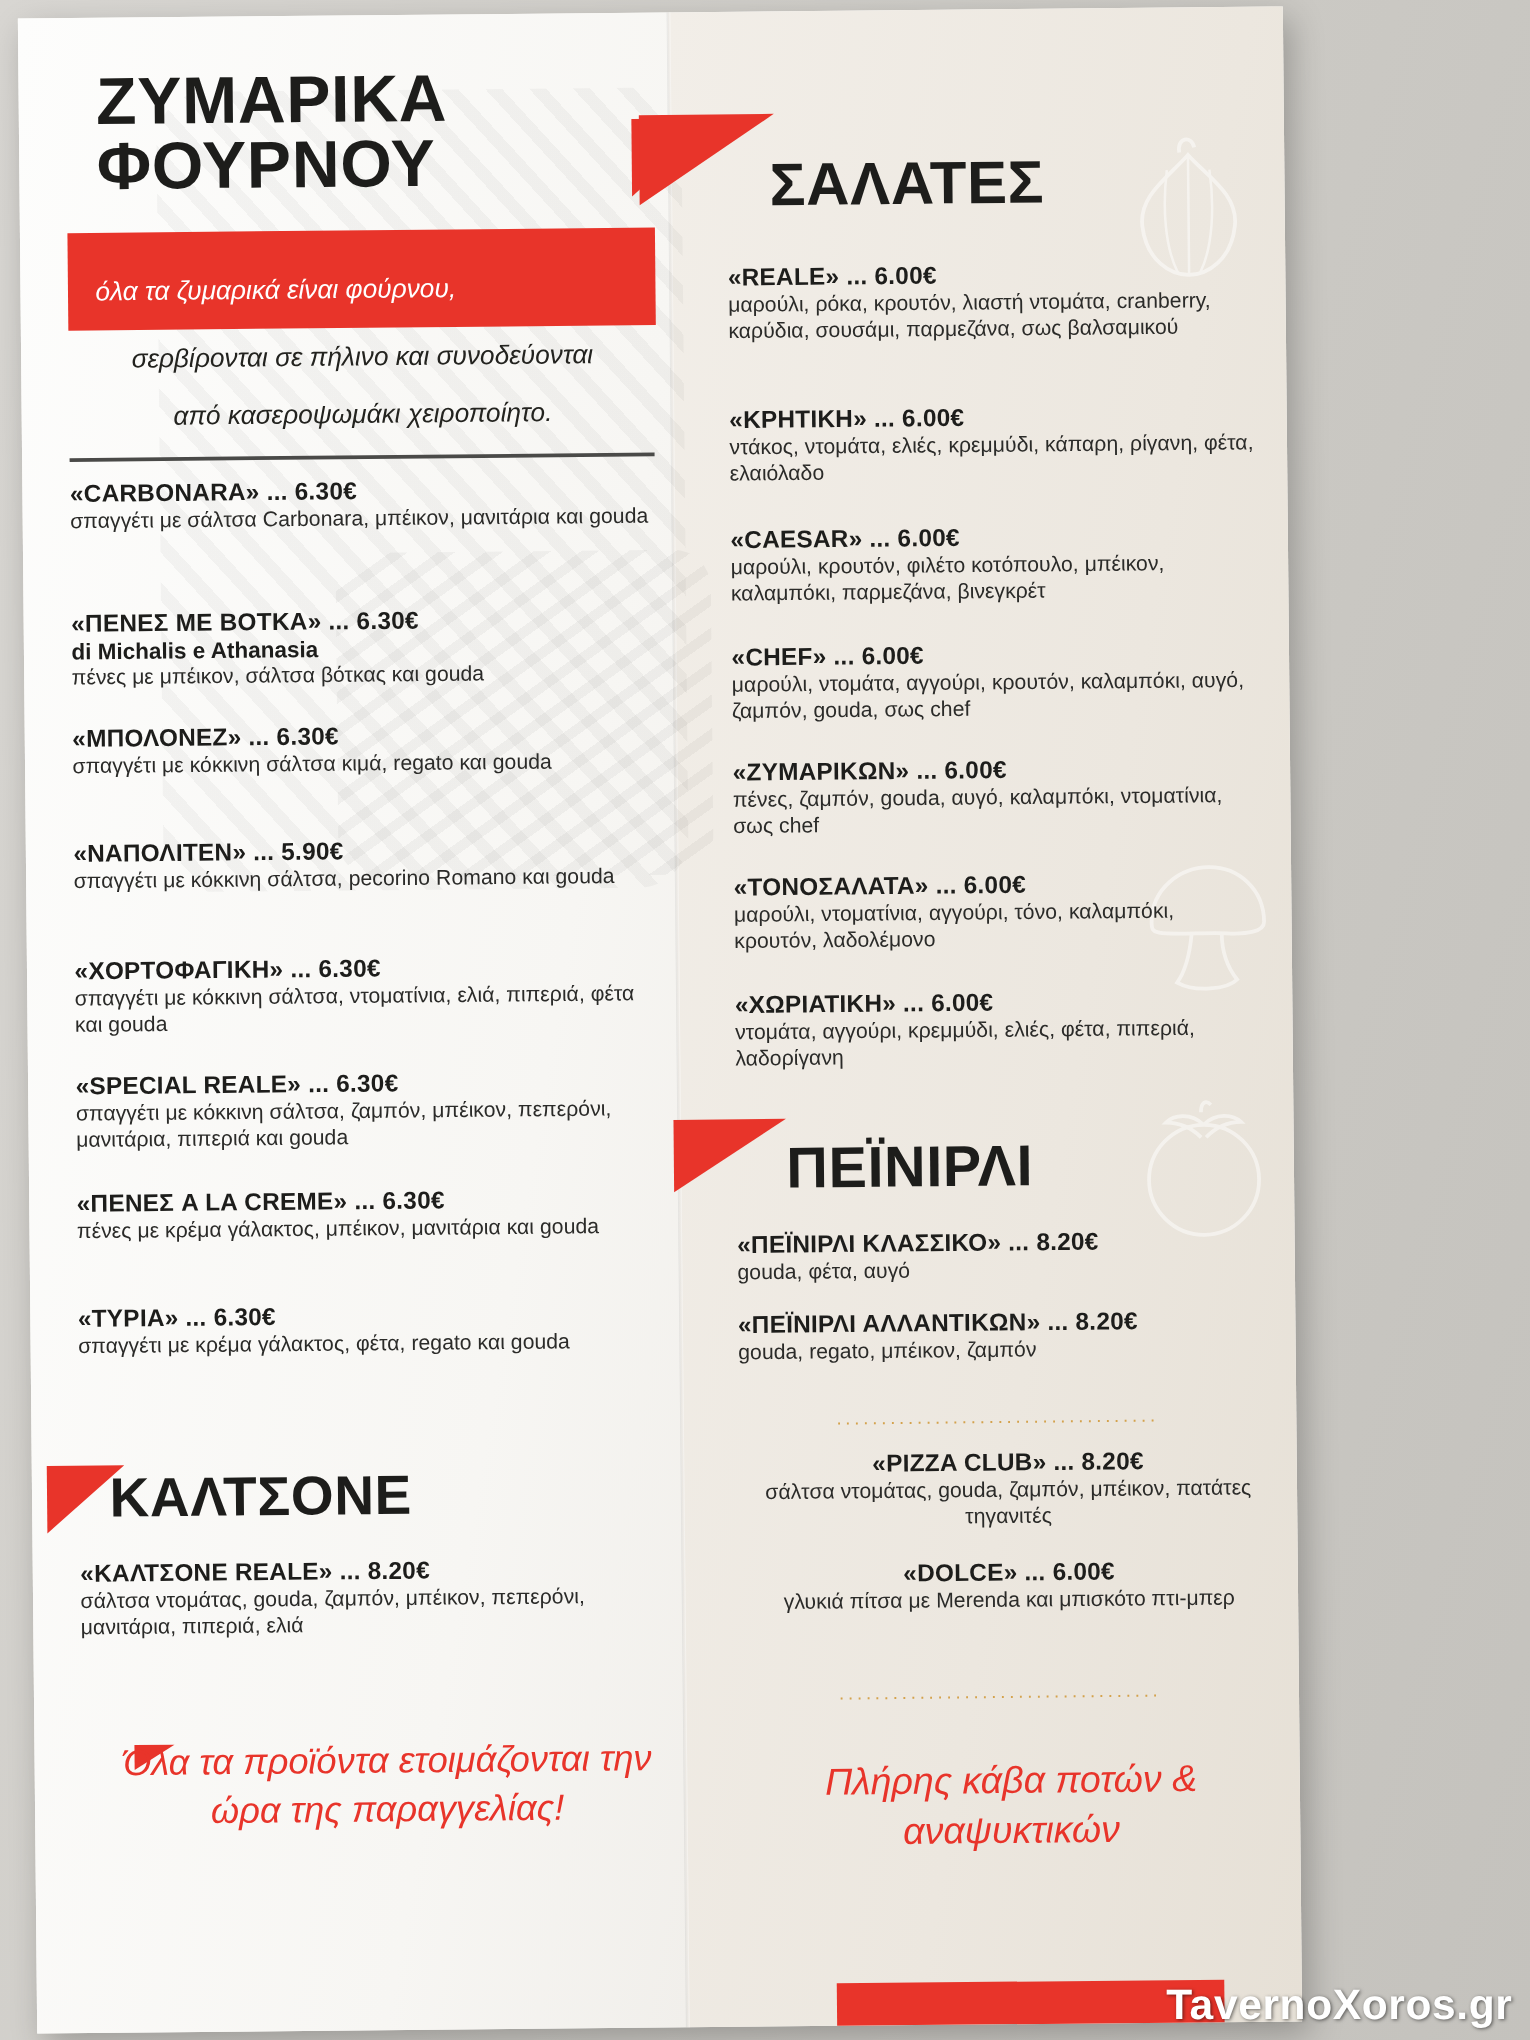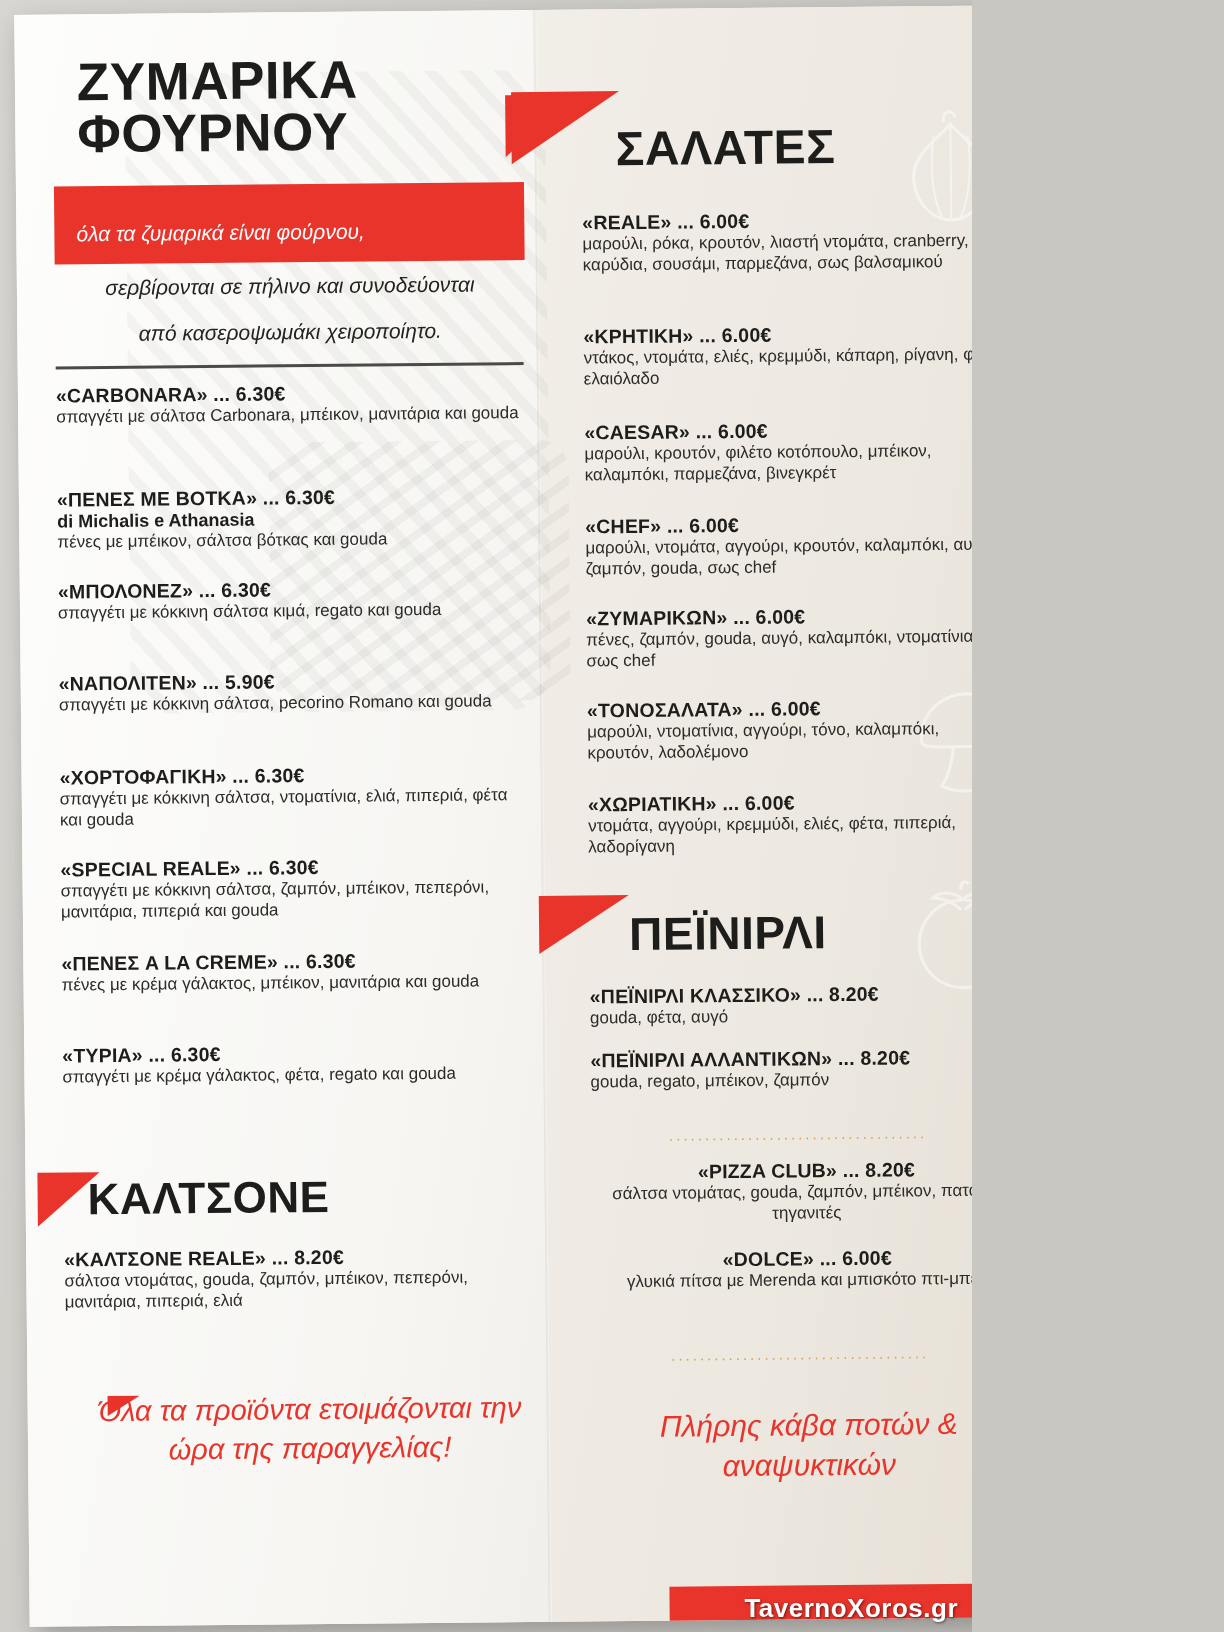--- a/index.html
+++ b/index.html
@@ -10,21 +10,21 @@
   body {
     width: 1224px;
     height: 1632px;
     overflow: hidden;
     font-family: "Liberation Sans", sans-serif;
   }
 
   
   #photo {
     position: relative;
-    width: 972px;
+    width: 1224px;
     height: 1632px;
     background: linear-gradient(105deg, #d8d6d2 0%, #cfcdc8 40%, #c4c2bd 100%);
     overflow: hidden;
   }
   #menu-sheet {
     position: absolute;
     left: 22px;
     top: 10px;
     width: 1012px;
     height: 1612px;
@@ -220,21 +220,21 @@
     color: #d4a24c;
     white-space: nowrap;
   }
 
   .centered-item { text-align: center; }
 
   
   #brand {
     position: absolute;
     right: 14px; bottom: 8px;
-    font-size: 26px;
+    font-size: 34px;
     font-weight: bold;
     color: #ffffff;
     text-shadow: 1px 1px 3px rgba(0,0,0,.55);
     letter-spacing: .5px;
   }
 </style>
 </head>
 <body>
 
 <div id="photo">

